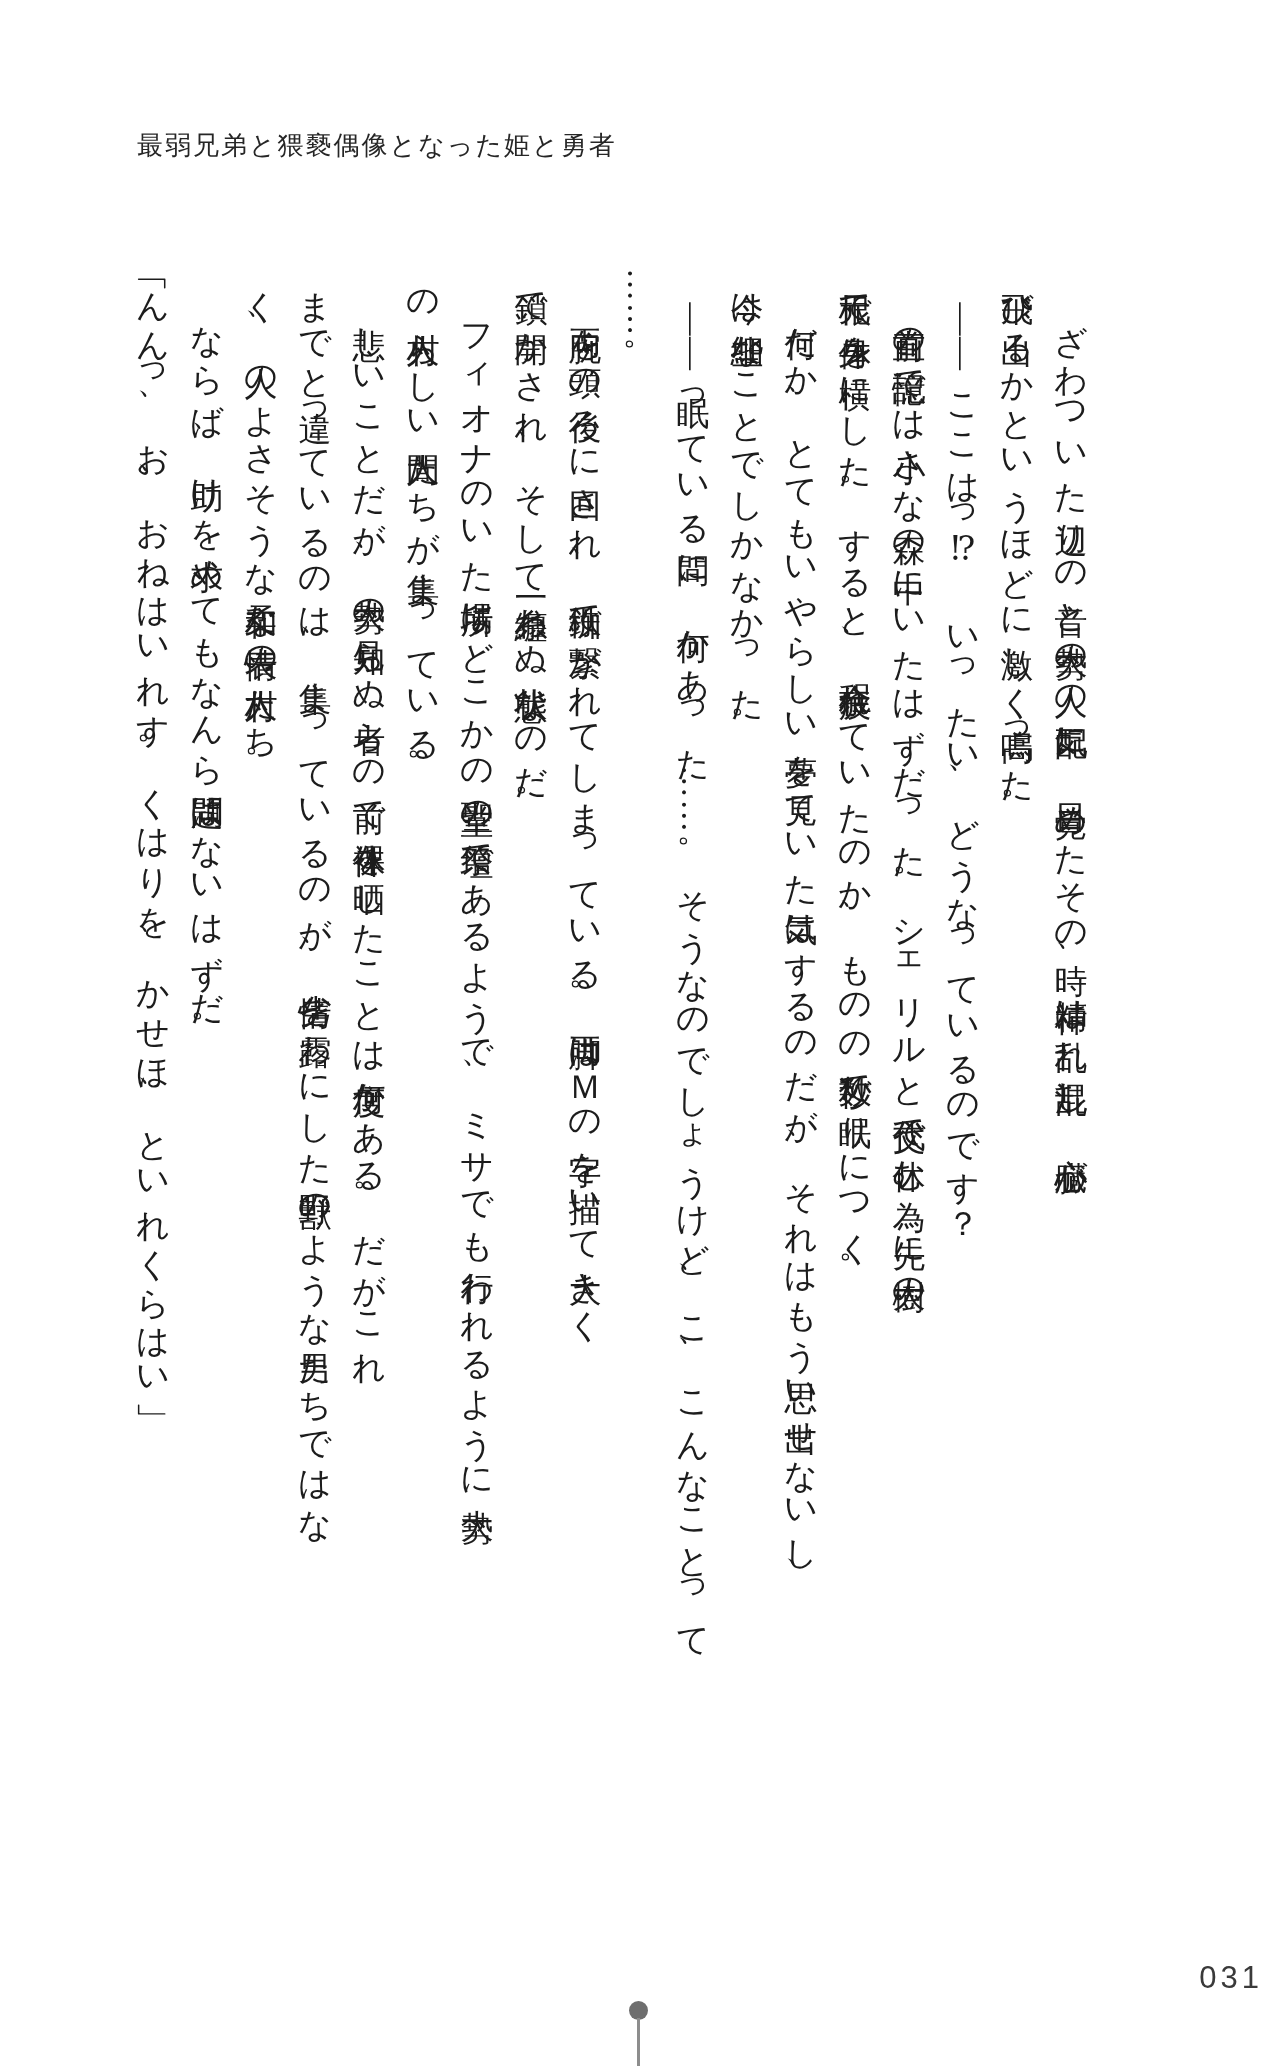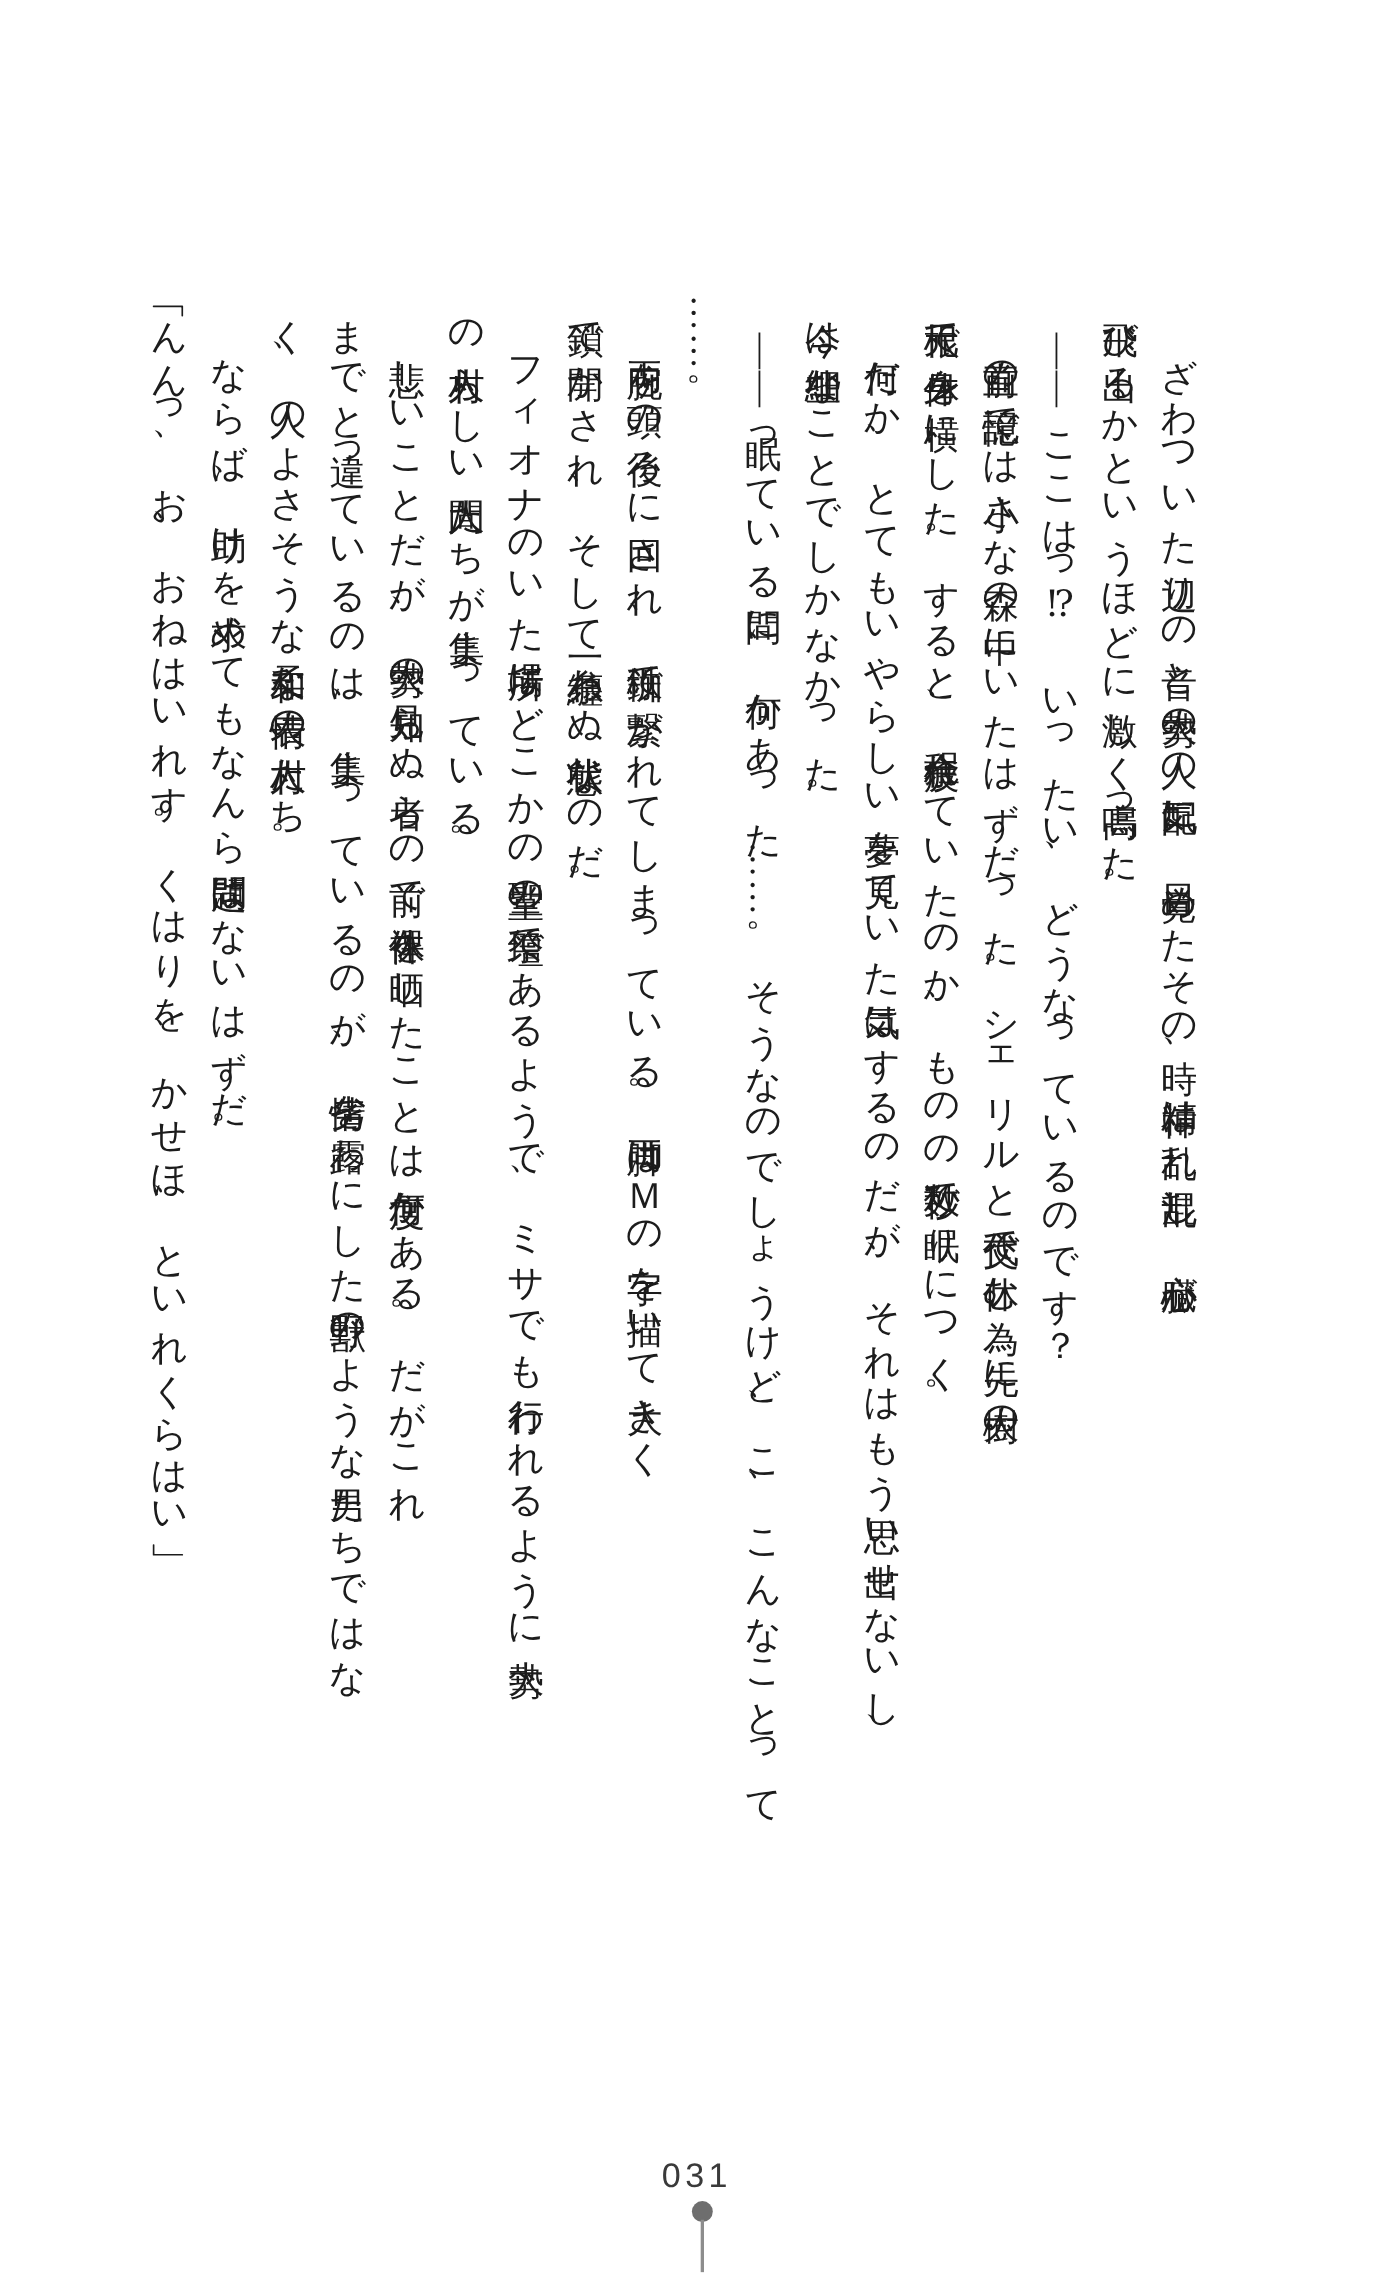--- a/index.html
+++ b/index.html
@@ -41,21 +41,21 @@
   }
   .tcol {
     white-space: nowrap;      
   }
   
   .page-number {
     position: absolute;
     left: 0;
     right: 0;
     top: 1960px;
-    text-align: center;
+    text-align: right;
     font-family: "Liberation Sans", "DejaVu Sans", sans-serif;
     font-size: 31px;
     font-weight: 400;
     letter-spacing: 4px;
     text-indent: 4px;         
     color: #3a3a3a;
   }
   .marker-dot {
     position: absolute;
     left: 629px;
@@ -72,20 +72,21 @@
     width: 3px;
     height: 48px;
     background: #8d8d8d;
   }
 </style>
 </head>
 <body>
 
 <div class="page">
 
+  <div class="running-header">最弱兄弟と猥褻偶像となった姫と勇者</div>
 
   <div class="text-block">
       <div class="tcol">　ざわついた辺りの音と大勢の人の気配に、目覚めたその時、精神は乱れ混乱し、心臓が</div>
       <div class="tcol">飛び出るかというほどに激しく高鳴った。</div>
       <div class="tcol">　――ここはっ⁉　いったい、どうなっているのです？</div>
       <div class="tcol">　直前の記憶では小さな森の中にいたはずだった。シェリルと交代で休む為、先に大樹の</div>
       <div class="tcol">根元で身体を横にした。すると、余程疲れていたのか、ものの数秒で眠りにつく。</div>
       <div class="tcol">　何だか、とてもいやらしい夢を見ていた気はするのだが、それはもう思い出せないし、</div>
       <div class="tcol">今は些細なことでしかなかった。</div>
       <div class="tcol">　――眠っている間に、何かあった……。そうなのでしょうけど、こ、こんなことって</div>

